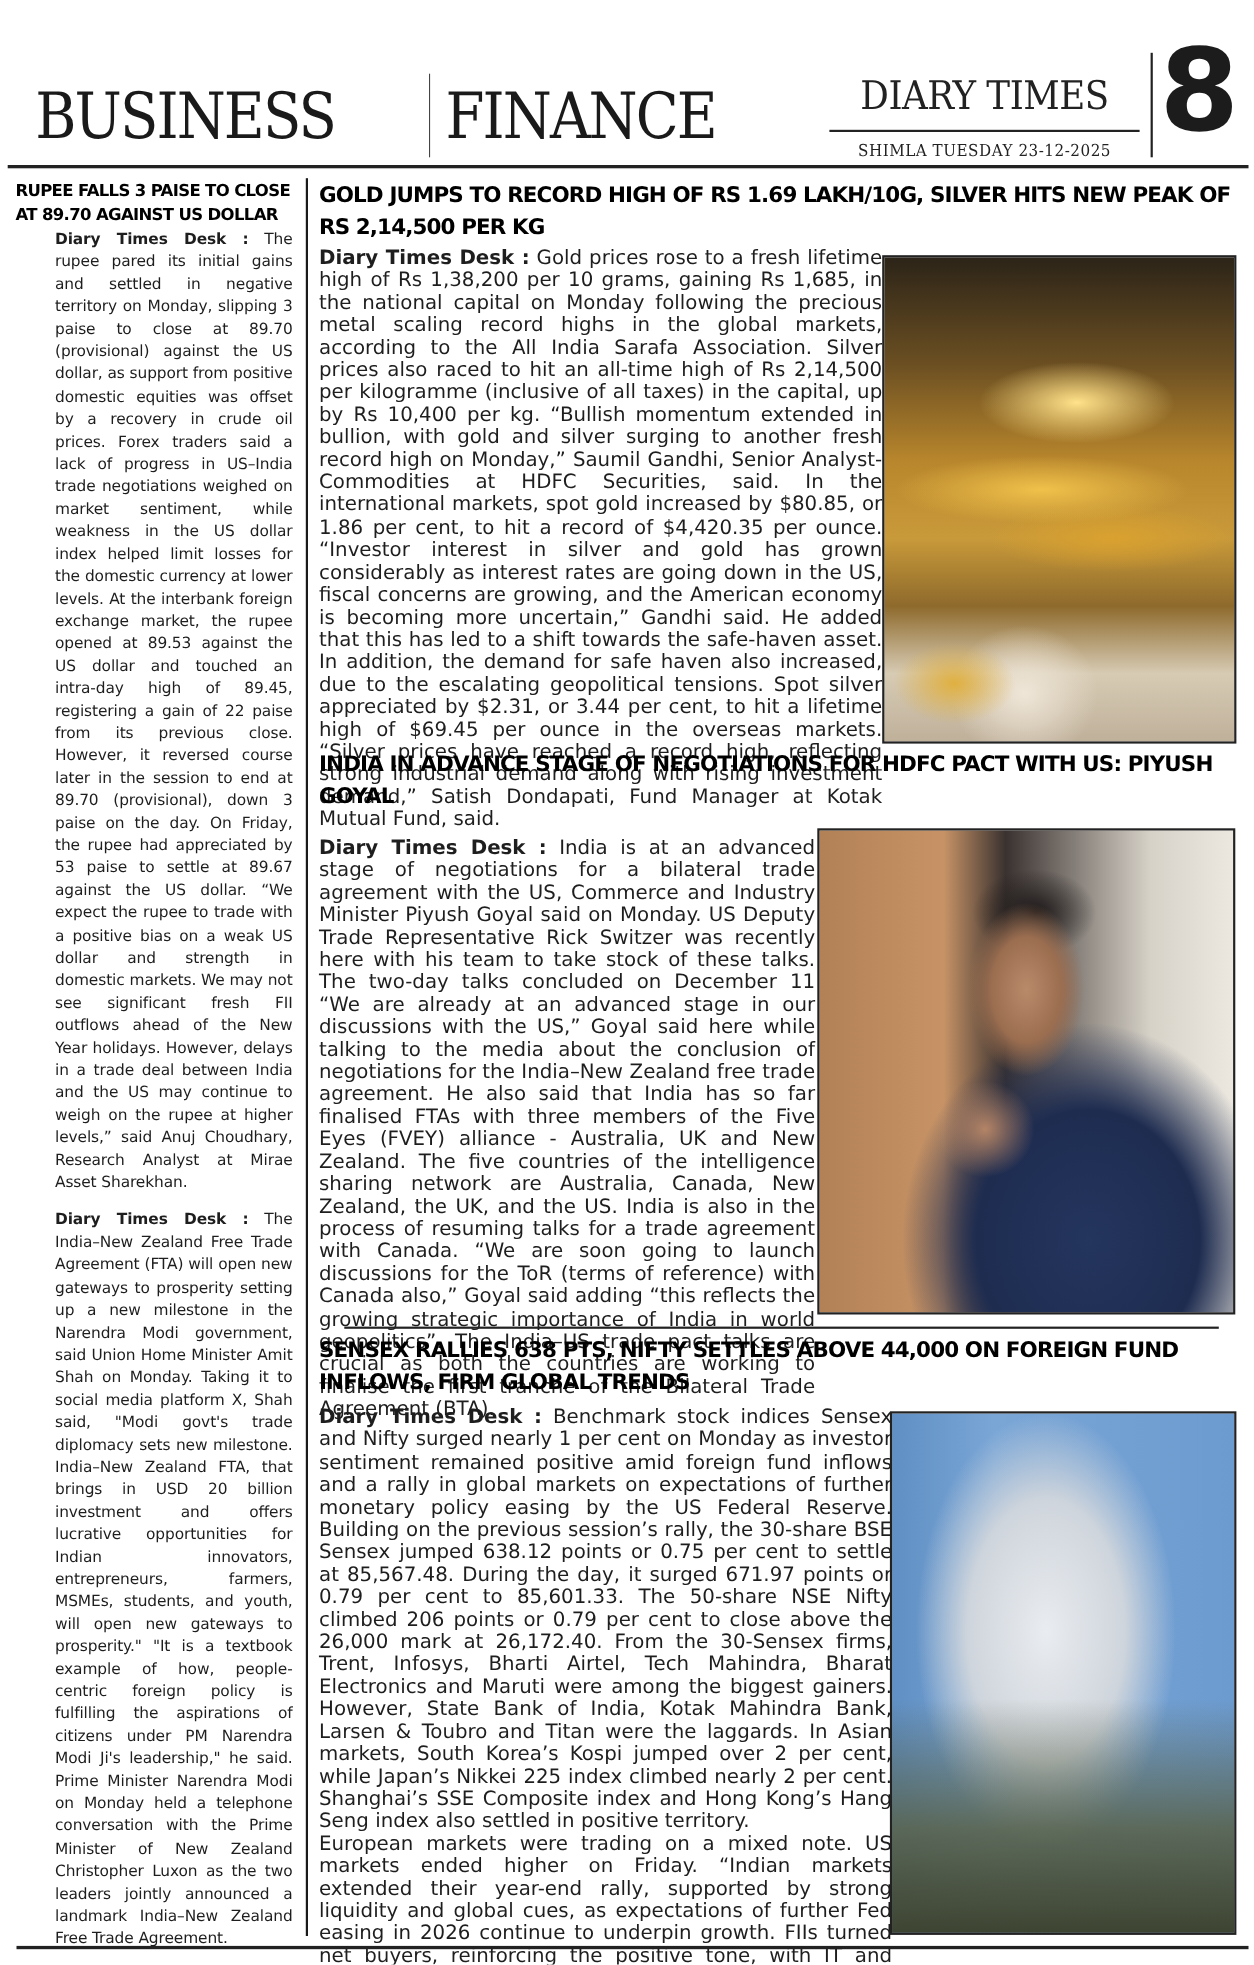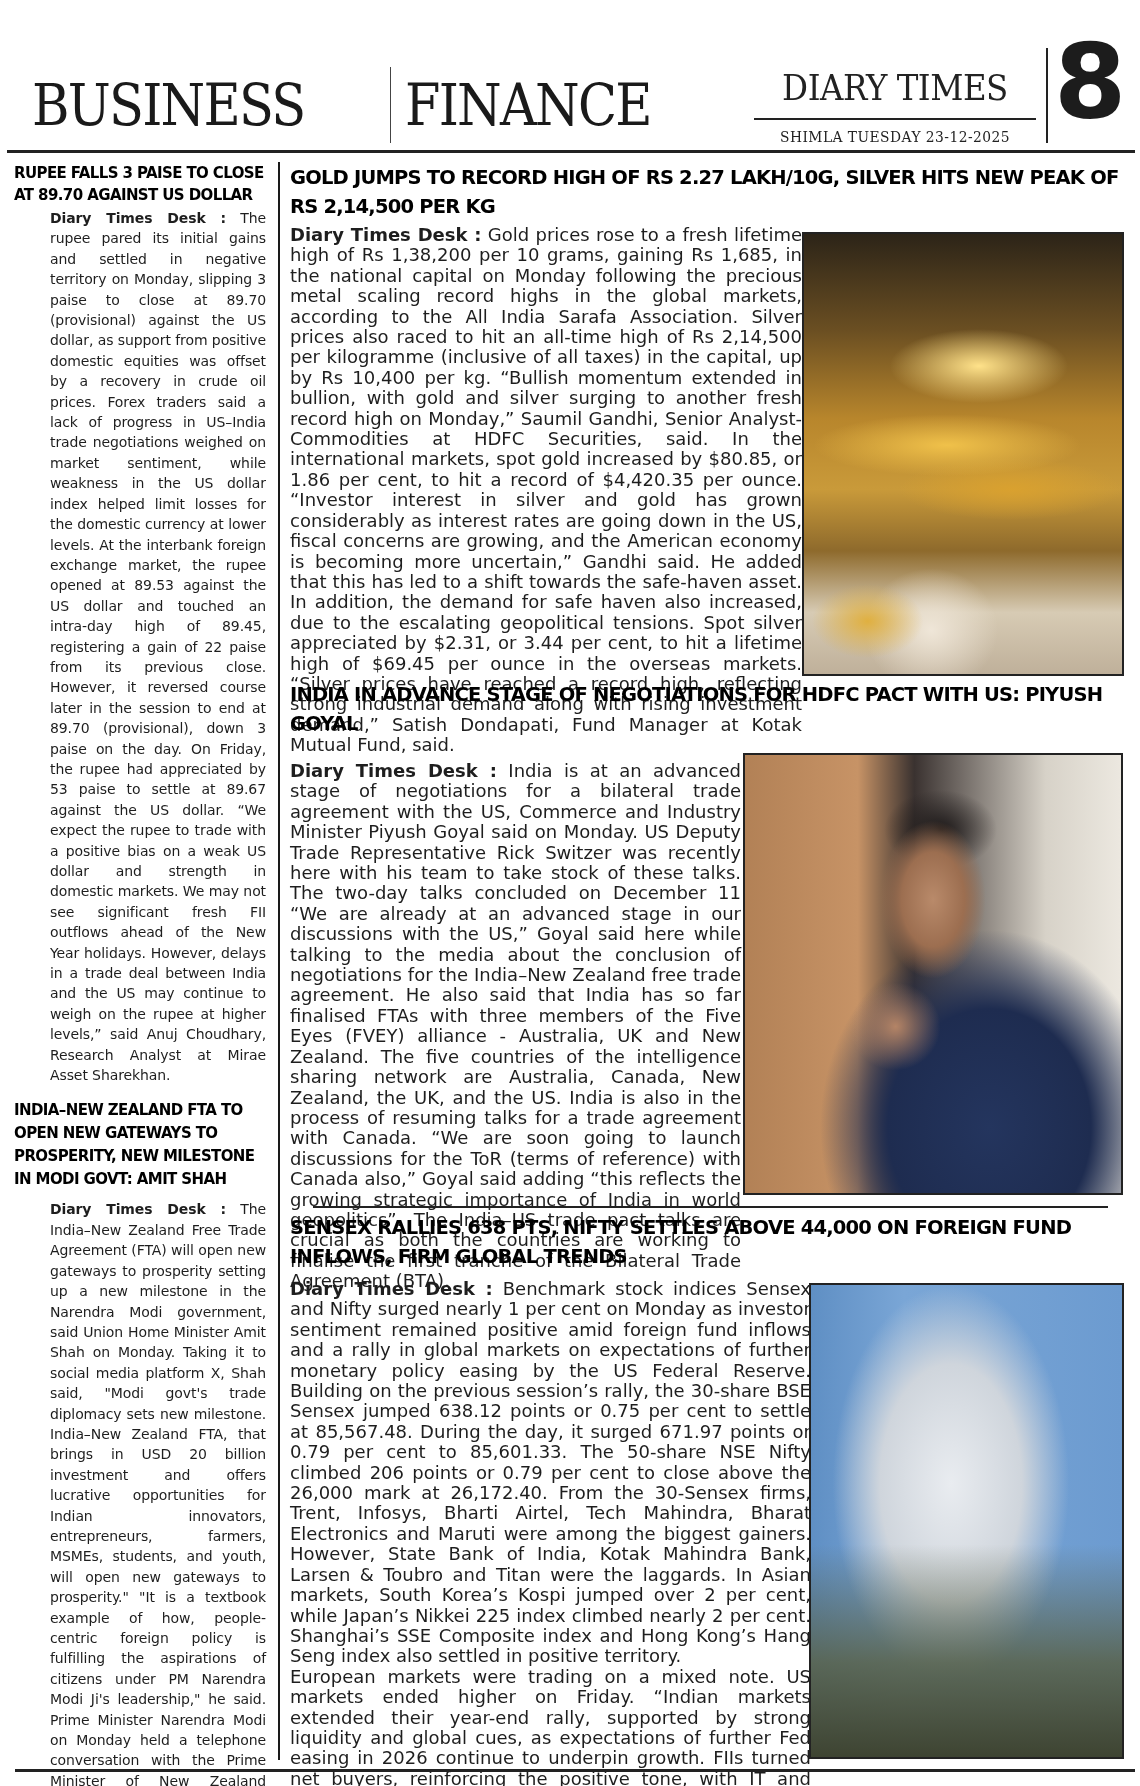--- a/index.html
+++ b/index.html
@@ -92,31 +92,30 @@
 <div class="top-rule"></div>
 
 <div class="left-col">
   <article>
     <h2 class="hl hl-side">RUPEE FALLS 3 PAISE TO CLOSE AT 89.70 AGAINST US DOLLAR</h2>
     <div class="body side">
       <p><span class="lead">Diary Times Desk :</span><span> The rupee pared its initial gains and settled in negative territory on Monday, slipping 3 paise to close at 89.70 (provisional) against the US dollar, as support from positive domestic equities was offset by a recovery in crude oil prices. Forex traders said a lack of progress in US–India trade negotiations weighed on market sentiment, while weakness in the US dollar index helped limit losses for the domestic currency at lower levels. At the interbank foreign exchange market, the rupee opened at 89.53 against the US dollar and touched an intra-day high of 89.45, registering a gain of 22 paise from its previous close. However, it reversed course later in the session to end at 89.70 (provisional), down 3 paise on the day. On Friday, the rupee had appreciated by 53 paise to settle at 89.67 against the US dollar. “We expect the rupee to trade with a positive bias on a weak US dollar and strength in domestic markets. We may not see significant fresh FII outflows ahead of the New Year holidays. However, delays in a trade deal between India and the US may continue to weigh on the rupee at higher levels,” said Anuj Choudhary, Research Analyst at Mirae Asset Sharekhan.</span></p>
     </div>
   </article>
   <article class="art2">
-    <h2 class="hl hl-side">INDIA–NEW ZEALAND FTA TO OPEN NEW GATEWAYS TO PROSPERITY, NEW MILESTONE IN MODI GOVT: AMIT SHAH</h2>
     <div class="body side">
       <p><span class="lead">Diary Times Desk :</span><span>  The India–New Zealand Free Trade Agreement (FTA) will open new gateways to prosperity setting up a new milestone in the Narendra Modi government, said Union Home Minister Amit Shah on Monday. Taking it to social media platform X, Shah said, "Modi govt's trade diplomacy sets new milestone. India–New Zealand FTA, that brings in USD 20 billion investment and offers lucrative opportunities for Indian innovators, entrepreneurs, farmers, MSMEs, students, and youth, will open new gateways to prosperity." "It is a textbook example of how, people-centric foreign policy is fulfilling the aspirations of citizens under PM Narendra Modi Ji's leadership," he said. Prime Minister Narendra Modi on Monday held a telephone conversation with the Prime Minister of New Zealand Christopher Luxon as the two leaders jointly announced a landmark India–New Zealand Free Trade Agreement.</span></p>
     </div>
   </article>
 </div>
 
 <div class="col-rule"></div>
 
 <article class="art art-gold">
-  <h1 class="hl hl-main">GOLD JUMPS TO RECORD HIGH OF RS 2.27 LAKH/10G, SILVER HITS NEW PEAK OF RS 2,14,500 PER KG</h1>
+  <h1 class="hl hl-main">GOLD JUMPS TO RECORD HIGH OF RS 1.69 LAKH/10G, SILVER HITS NEW PEAK OF RS 2,14,500 PER KG</h1>
   <div class="body-wrap body">
     <p><span class="lead">Diary Times Desk :</span><span> Gold prices rose to a fresh lifetime high of Rs 1,38,200 per 10 grams, gaining Rs 1,685, in the national capital on Monday following the precious metal scaling record highs in the global markets, according to the All India Sarafa Association. Silver prices also raced to hit an all-time high of Rs 2,14,500 per kilogramme (inclusive of all taxes) in the capital, up by Rs 10,400 per kg. “Bullish momentum extended in bullion, with gold and silver surging to another fresh record high on Monday,” Saumil Gandhi, Senior Analyst-Commodities at HDFC Securities, said. In the international markets, spot gold increased by $80.85, or 1.86 per cent, to hit a record of $4,420.35 per ounce. “Investor interest in silver and gold has grown considerably as interest rates are going down in the US, fiscal concerns are growing, and the American economy is becoming more uncertain,” Gandhi said. He added that this has led to a shift towards the safe-haven asset. In addition, the demand for safe haven also increased, due to the escalating geopolitical tensions. Spot silver appreciated by $2.31, or 3.44 per cent, to hit a lifetime high of $69.45 per ounce in the overseas markets. “Silver prices have reached a record high, reflecting strong industrial demand along with rising investment demand,” Satish Dondapati, Fund Manager at Kotak Mutual Fund, said.</span></p>
   </div>
 </article>
 <div class="img-gold" title="Gold jewellery"></div>
 
 <article class="art art-goyal">
   <h1 class="hl hl-main">INDIA IN ADVANCE STAGE OF NEGOTIATIONS FOR HDFC PACT WITH US: PIYUSH GOYAL</h1>
   <div class="body-wrap body">
     <p><span class="lead">Diary Times Desk :</span><span> India is at an advanced stage of negotiations for a bilateral trade agreement with the US, Commerce and Industry Minister Piyush Goyal said on Monday. US Deputy Trade Representative Rick Switzer was recently here with his team to take stock of these talks. The two-day talks concluded on December 11 “We are already at an advanced stage in our discussions with the US,” Goyal said here while talking to the media about the conclusion of negotiations for the India–New Zealand free trade agreement. He also said that India has so far finalised FTAs with three members of the Five Eyes (FVEY) alliance - Australia, UK and New Zealand. The five countries of the intelligence sharing network are Australia, Canada, New Zealand, the UK, and the US. India is also in the process of resuming talks for a trade agreement with Canada. “We are soon going to launch discussions for the ToR (terms of reference) with Canada also,” Goyal said adding “this reflects the growing strategic importance of India in world geopolitics”. The India–US trade pact talks are crucial as both the countries are working to finalise the first tranche of the Bilateral Trade Agreement (BTA).</span></p>

